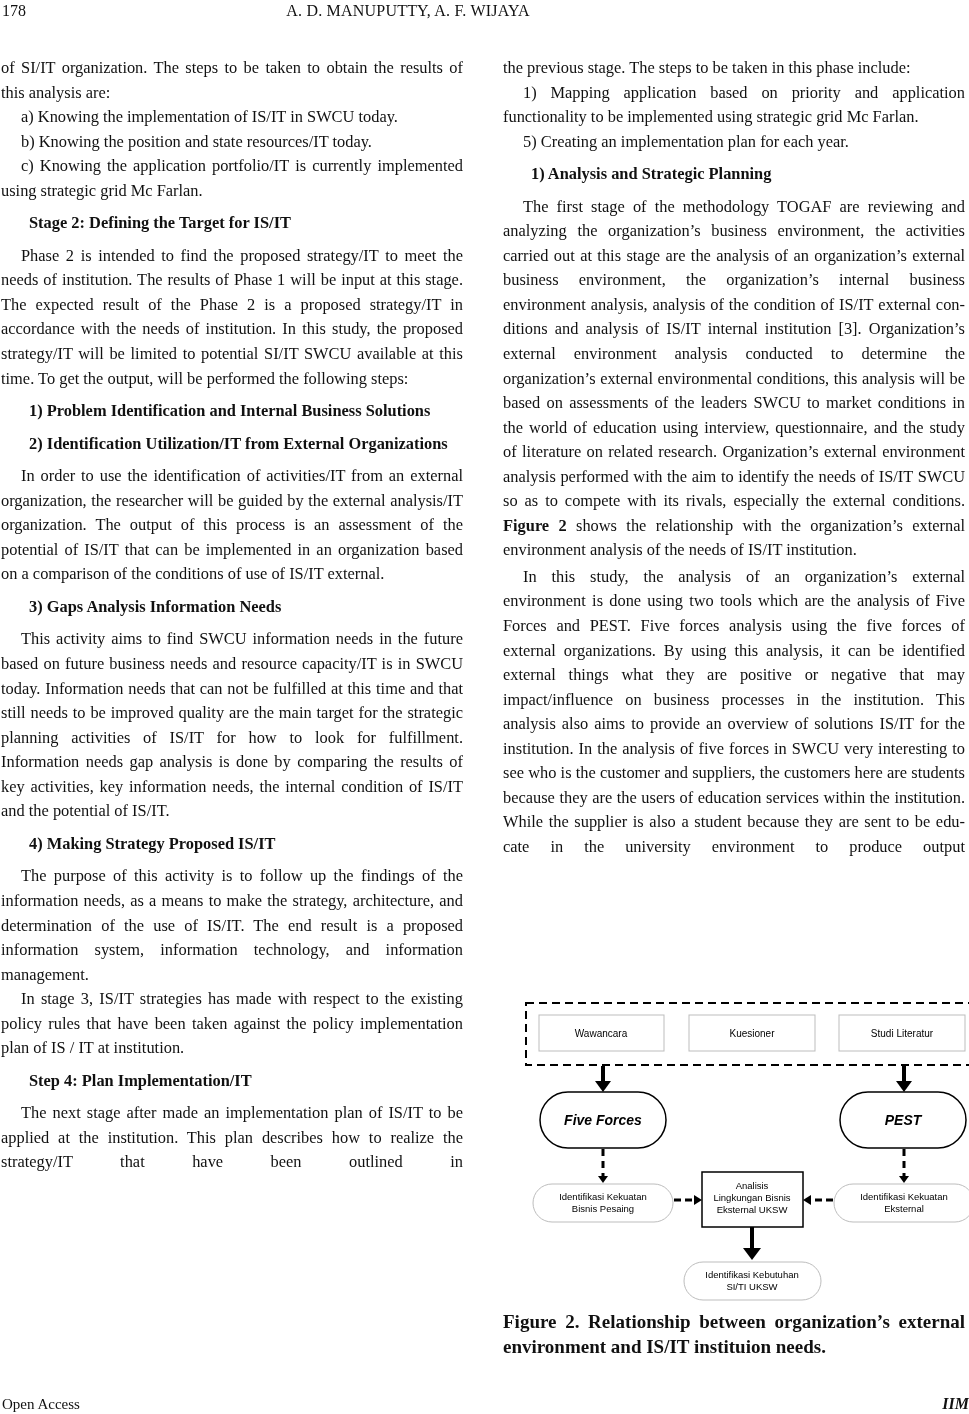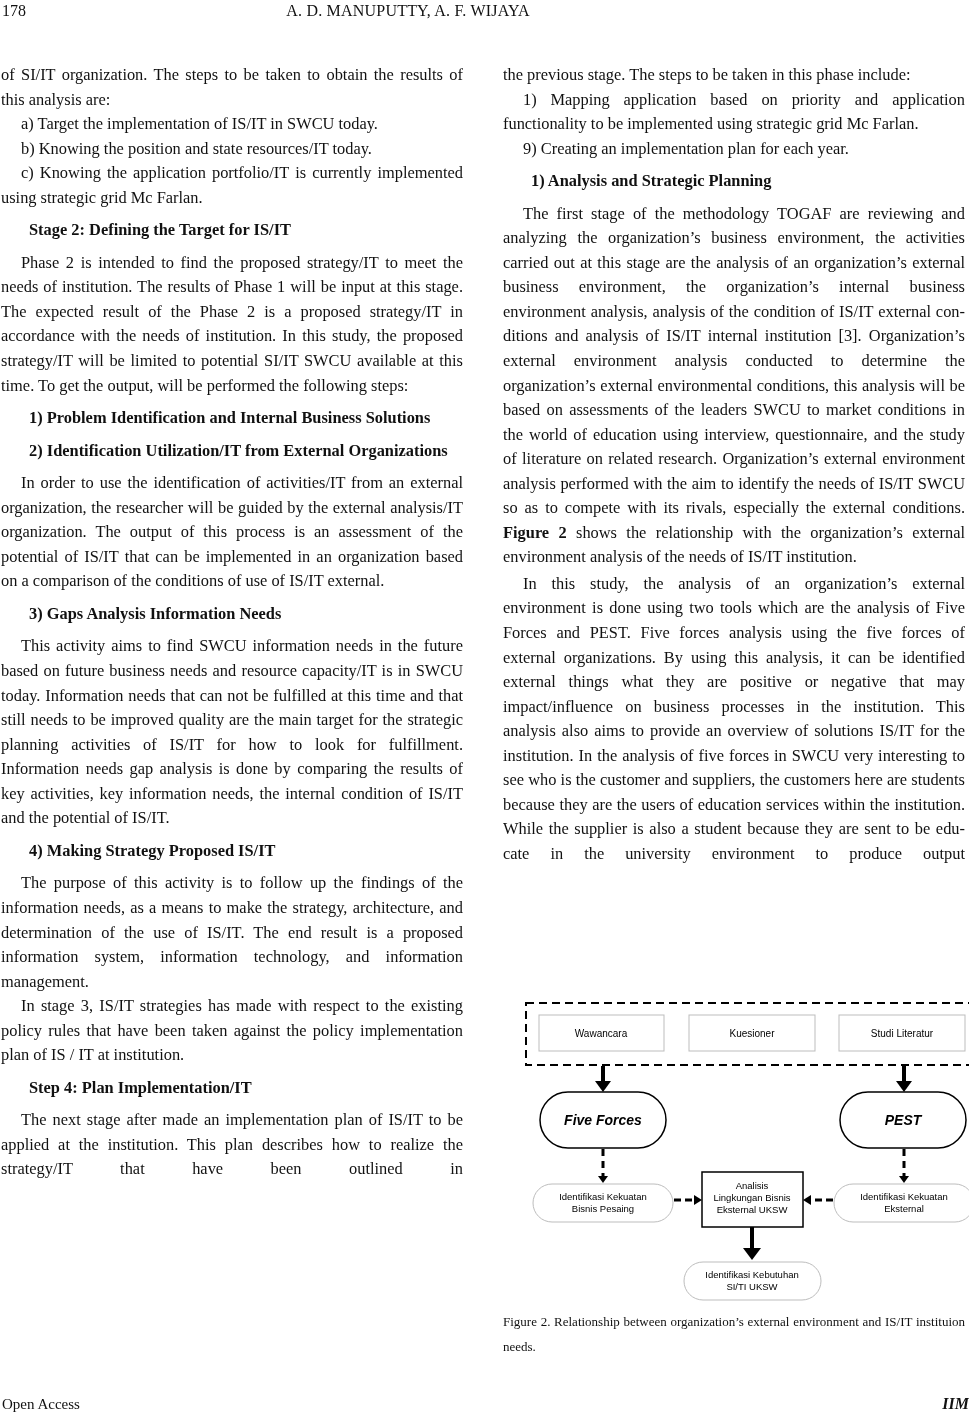--- a/index.html
+++ b/index.html
@@ -4,60 +4,60 @@
 <style>
   html, body { margin:0; padding:0; background:#ffffff; }
   body { width:969px; height:1414px; position:relative; overflow:hidden; color:#111;
          font-family:"Liberation Serif", "DejaVu Serif", serif; }
   .hdr-num { position:absolute; left:2px; top:0px; font-size:16px; line-height:22px; }
   .hdr-title { position:absolute; left:0; width:816px; top:0px; text-align:center; font-size:16px; line-height:22px; letter-spacing:0.2px; }
   .col { position:absolute; top:56px; width:462px; font-size:16.4px; line-height:24.55px; }
   .col.left { left:1px; }
   .col.right { left:503px; }
   .p { margin:0; text-align:justify; text-indent:20px; hyphens:manual; }
-  .p.noind { text-indent:0;margin-top:7px; }
+  .p.noind { text-indent:0; }
   .h { margin:8px; font-weight:bold; text-indent:20px; text-align:justify; }
   .b { font-weight:bold; }
   .last-line-just { text-align-last:justify; }
   .figure { position:absolute; left:519px; top:990px; width:466px; height:320px; }
   .figure svg { position:absolute; left:0; top:0; }
   .fig-text { font-family:"Liberation Sans", "DejaVu Sans", sans-serif; }
-  .caption { position:absolute; left:503px; top:1310px; width:462px; font-size:13px; line-height:24.5px; font-weight:normal; text-align:justify; }
+  .caption { position:absolute; left:503px; top:1310px; width:462px; font-size:19px; line-height:24.5px; font-weight:bold; text-align:justify; }
   .footer-left { position:absolute; left:2px; top:1394px; font-size:15px; line-height:20px; }
   .footer-right { position:absolute; right:0; top:1394px; font-size:16px; line-height:20px; font-weight:bold; font-style:italic; }
 </style>
 </head>
 <body>
 
 <div class="hdr-num">178</div>
 <div class="hdr-title">A. D. MANUPUTTY, A. F. WIJAYA</div>
 
 <div class="col left">
   <p class="p noind">of SI/IT organization. The steps to be taken to obtain the results of this analysis are:</p>
-  <p class="p">a) Target the implementation of IS/IT in SWCU today.</p>
+  <p class="p">a) Knowing the implementation of IS/IT in SWCU today.</p>
   <p class="p">b) Knowing the position and state resources/IT today.</p>
   <p class="p">c) Knowing the application portfolio/IT is currently implemented using strategic grid Mc Farlan.</p>
   <p class="h">Stage 2: Defining the Target for IS/IT</p>
   <p class="p">Phase 2 is intended to find the proposed strategy/IT to meet the needs of institution. The results of Phase 1 will be input at this stage. The expected result of the Phase 2 is a proposed strategy/IT in accordance with the needs of institution. In this study, the proposed strategy/IT will be limited to potential SI/IT SWCU available at this time. To get the output, will be performed the following steps:</p>
   <p class="h">1) Problem Identification and Internal Business So­lutions</p>
   <p class="h">2) Identification Utilization/IT from External Orga­nizations</p>
   <p class="p">In order to use the identification of activities/IT from an external organization, the researcher will be guided by the external analysis/IT organization. The output of this process is an assessment of the potential of IS/IT that can be implemented in an organization based on a compa­rison of the conditions of use of IS/IT external.</p>
   <p class="h">3) Gaps Analysis Information Needs</p>
   <p class="p">This activity aims to find SWCU information needs in the future based on future business needs and resource capacity/IT is in SWCU today. Information needs that can not be fulfilled at this time and that still needs to be improved quality are the main target for the strategic planning activities of IS/IT for how to look for fulfill­ment. Information needs gap analysis is done by compar­ing the results of key activities, key information needs, the internal condition of IS/IT and the potential of IS/IT.</p>
   <p class="h">4) Making Strategy Proposed IS/IT</p>
   <p class="p">The purpose of this activity is to follow up the findings of the information needs, as a means to make the strategy, architecture, and determination of the use of IS/IT. The end result is a proposed information system, information technology, and information management.</p>
   <p class="p">In stage 3, IS/IT strategies has made with respect to the existing policy rules that have been taken against the policy implementation plan of IS / IT at institution.</p>
   <p class="h">Step 4: Plan Implementation/IT</p>
   <p class="p last-line-just">The next stage after made an implementation plan of IS/IT to be applied at the institution. This plan describes how to realize the strategy/IT that have been outlined in</p>
 </div>
 
 <div class="col right">
   <p class="p noind">the previous stage. The steps to be taken in this phase in­clude:</p>
   <p class="p">1) Mapping application based on priority and app­lication functionality to be implemented using strategic grid Mc Farlan.</p>
-  <p class="p">9) Creating an implementation plan for each year.</p>
+  <p class="p">5) Creating an implementation plan for each year.</p>
   <p class="h">1) Analysis and Strategic Planning</p>
   <p class="p"><span>The first stage of the methodology TOGAF are re­viewing and analyzing the organization’s business envi­ronment, the activities carried out at this stage are the analysis of an organization’s external business environ­ment, the organization’s internal business environment analysis, analysis of the condition of IS/IT external con­ditions and analysis of IS/IT internal institution [3]. Organization’s external environment analysis conducted to determine the organization’s external environmental conditions, this analysis will be based on assessments of the leaders SWCU to market conditions in the world of education using interview, questionnaire, and the study of literature on related research. Organization’s external environment analysis performed with the aim to identify the needs of IS/IT SWCU so as to compete with its rivals, especially the external conditions. </span><span class="b">Figure 2</span><span> shows the relationship with the organization’s external environment analysis of the needs of IS/IT institution.</span></p>
   <p class="p last-line-just" style="margin-top:2px">In this study, the analysis of an organization’s external environment is done using two tools which are the ana­lysis of Five Forces and PEST. Five forces analysis using the five forces of external organizations. By using this analysis, it can be identified external things what they are positive or negative that may impact/influence on busi­ness processes in the institution. This analysis also aims to provide an overview of solutions IS/IT for the insti­tution. In the analysis of five forces in SWCU very in­teresting to see who is the customer and suppliers, the customers here are students because they are the users of education services within the institution. While the sup­plier is also a student because they are sent to be edu­cate in the university environment to produce output</p>
 </div>
 
 <div class="figure">
   <svg width="466" height="320" viewBox="0 0 466 320">
     <defs>
       <marker id="arrowSolid" markerWidth="8" markerHeight="8" refX="4" refY="4" orient="auto" markerUnits="userSpaceOnUse">
         <path d="M0,0 L8,4 L0,8 z" fill="#000"></path>

